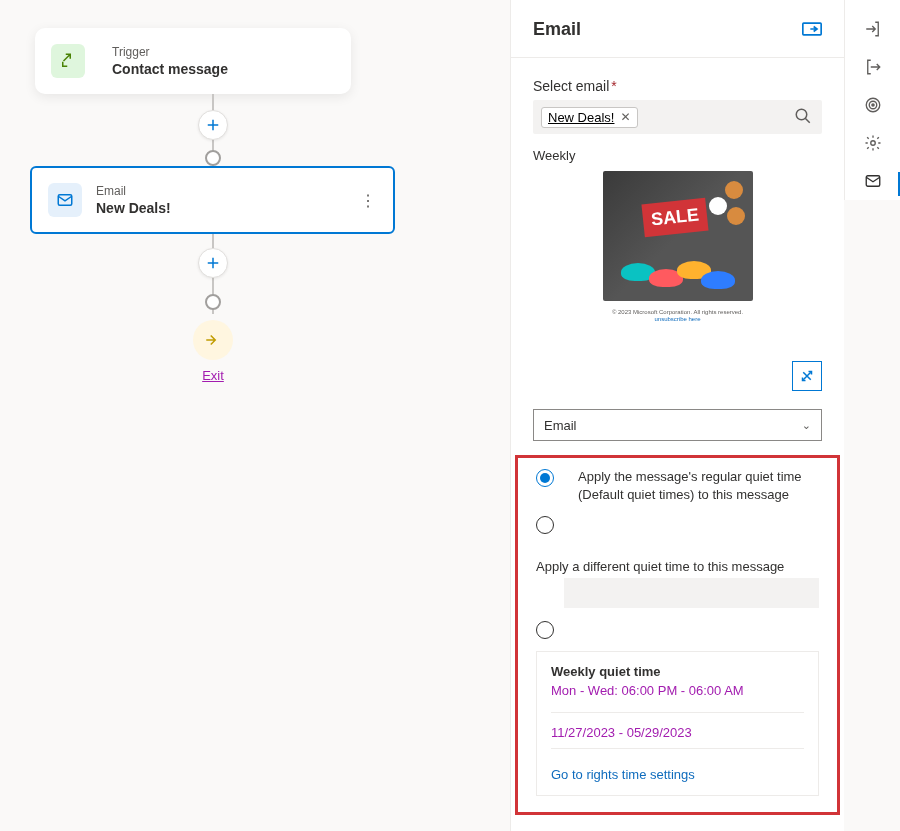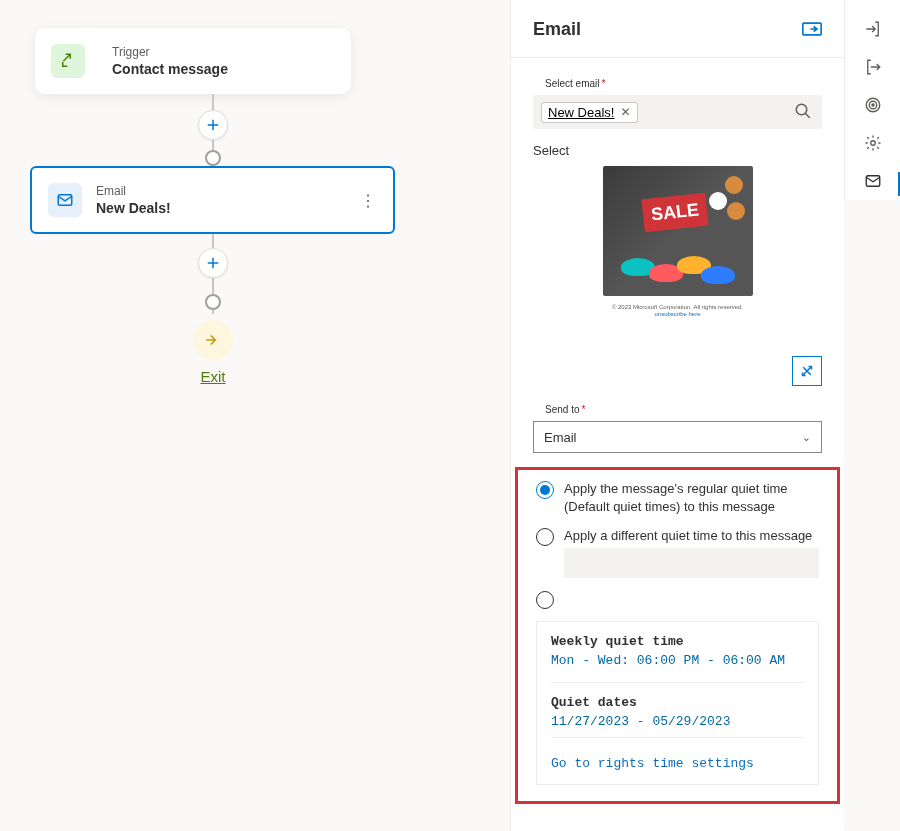--- a/index.html
+++ b/index.html
@@ -90,21 +90,21 @@
     left: 193px; top: 320px;
     text-align: center;
   }
   .exit-icon {
     width: 40px; height: 40px;
     background: #fff6e0;
     border-radius: 50%;
     display: flex; align-items: center; justify-content: center;
     margin: 0 auto 8px;
   }
-  .exit-label { font-size: 15px; color: #4d7c0f; text-decoration: underline; }
+  .exit-label { font-size: 13px; color: #a21caf; text-decoration: underline; }
 
   
   .panel {
     position: absolute;
     right: 56px; top: 0;
     width: 334px;
     height: 831px;
     background: #fff;
     border-left: 1px solid #edebe9;
     padding: 18px 22px;
@@ -116,21 +116,21 @@
     align-items: center;
     padding-bottom: 16px;
     border-bottom: 1px solid #edebe9;
     margin-bottom: 20px;
     margin-left: -22px; margin-right: -22px;
     padding-left: 22px; padding-right: 22px;
   }
   .panel-title { font-size: 18px; font-weight: 600; color: #323130; }
   .panel-action-icon { color: #0078d4; cursor: pointer; font-size: 20px; }
 
-  .field-label { font-size: 10px; color: #323130; margin-bottom: 6px; margin-left: 12px; }
+  .field-label { font-size: 14px; color: #323130; margin-bottom: 6px; }
   .req { color: #a4262c; margin-left: 2px; }
 
   .chip-input {
     background: #f3f2f1;
     height: 34px;
     display: flex;
     align-items: center;
     padding: 0 8px;
     margin-bottom: 14px;
     position: relative;
@@ -215,21 +215,21 @@
   
   .quiet-section {
     border: 3px solid #d13438;
     margin: 0 -18px -18px -18px;
     padding: 10px 18px 16px 18px;
   }
   .quiet-title { font-size: 13px; color: #323130; margin-bottom: 10px; }
   .radio-row {
     display: flex;
     align-items: flex-start;
-    gap: 10px;
+    gap: 24px;
     margin-bottom: 12px;
     font-size: 13px;
     color: #323130;
     cursor: pointer;
   }
   .radio {
     width: 18px; height: 18px;
     border: 1px solid #323130;
     border-radius: 50%;
     flex-shrink: 0;
@@ -250,24 +250,23 @@
     background: #f3f2f1;
     height: 30px;
     margin: 2px 0 12px 28px;
     width: calc(100% - 28px);
   }
 
   .qt-info {
     border: 1px solid #edebe9;
     padding: 12px 14px;
     margin-top: 4px;
-    font-family: Liberation Mono, monospace;
   }
   .qt-info-title { font-size: 13px; font-weight: 600; color: #323130; margin-bottom: 4px; }
-  .qt-info-val { font-size: 13px; color: #0369a1; margin-bottom: 14px; }
+  .qt-info-val { font-size: 13px; color: #a21caf; margin-bottom: 14px; }
   .qt-sep { border-top: 1px solid #edebe9; margin: 8px 0 12px; }
   .qt-link { color: #0f6cbd; font-size: 13px; cursor: pointer; margin-top: 6px; display: inline-block; }
 
   
   .sidebar {
     position: absolute;
     right: 0; top: 0;
     width: 56px; height: 200px;
     background: #fff;
     border-left: 1px solid #edebe9;
@@ -374,21 +373,21 @@
       <span class="chip-x">✕</span>
     </span>
     <span class="search-icon">
       <svg class="ico" viewBox="0 0 24 24" fill="none" stroke="#605e5c" stroke-width="2">
           <circle cx="10" cy="10" r="7"></circle>
           <path d="M21 21l-6-6"></path>
         </svg>
     </span>
   </div>
 
-  <div class="preview-label">Select</div>
+  <div class="preview-label">Weekly</div>
   <div class="preview-box" style="position:relative;">
     <div class="preview-img">
       <div class="sale-banner">SALE</div>
       <div class="balls">
           <div class="ball b1"></div>
           <div class="ball b2"></div>
           <div class="ball b3"></div>
         </div>
       <div class="shoes">
           <div class="shoe s1"></div>
@@ -404,50 +403,46 @@
     <div class="expand-btn">
       <svg class="ico" viewBox="0 0 24 24" fill="none" stroke="#0078d4" stroke-width="2">
           <path d="M7 17L17 7M7 7l0 0 10 10"></path>
           <path d="M14 6h4v4M10 18H6v-4"></path>
         </svg>
     </div>
   </div>
 
   <div style="height:28px;"></div>
 
-  <div class="field-label">
-    <span>Send to</span><span class="req">*</span>
-  </div>
   <div class="dropdown">
     <span>Email</span>
     <span class="chev">⌄</span>
   </div>
 
   <div class="quiet-section">
 
     <div class="radio-row">
       <span class="radio selected"></span>
       <span class="radio-label">Apply the message's regular quiet time (Default quiet times) to this message</span>
     </div>
 
-    <div class="radio-row" style="margin-bottom:0;">
+    <div class="radio-row" style="margin-bottom:0;flex-direction:column;">
       <span class="radio"></span>
       <span class="radio-label">Apply a different quiet time to this message</span>
     </div>
     <div class="qt-sub-input"></div>
 
     <div class="radio-row">
       <span class="radio"></span>
     </div>
 
     <div class="qt-info">
       <div class="qt-info-title">Weekly quiet time</div>
       <div class="qt-info-val">Mon - Wed: 06:00 PM - 06:00 AM</div>
       <div class="qt-sep"></div>
-      <div class="qt-info-title">Quiet dates</div>
       <div class="qt-info-val" style="margin-bottom:8px;">11/27/2023 - 05/29/2023</div>
       <div class="qt-sep"></div>
       <a class="qt-link">Go to rights time settings</a>
     </div>
   </div>
 </div>
 
 <div class="sidebar">
   <div class="sidebar-btn">
     <svg class="ico" viewBox="0 0 24 24" fill="none" stroke="#605e5c" stroke-width="1.8">

